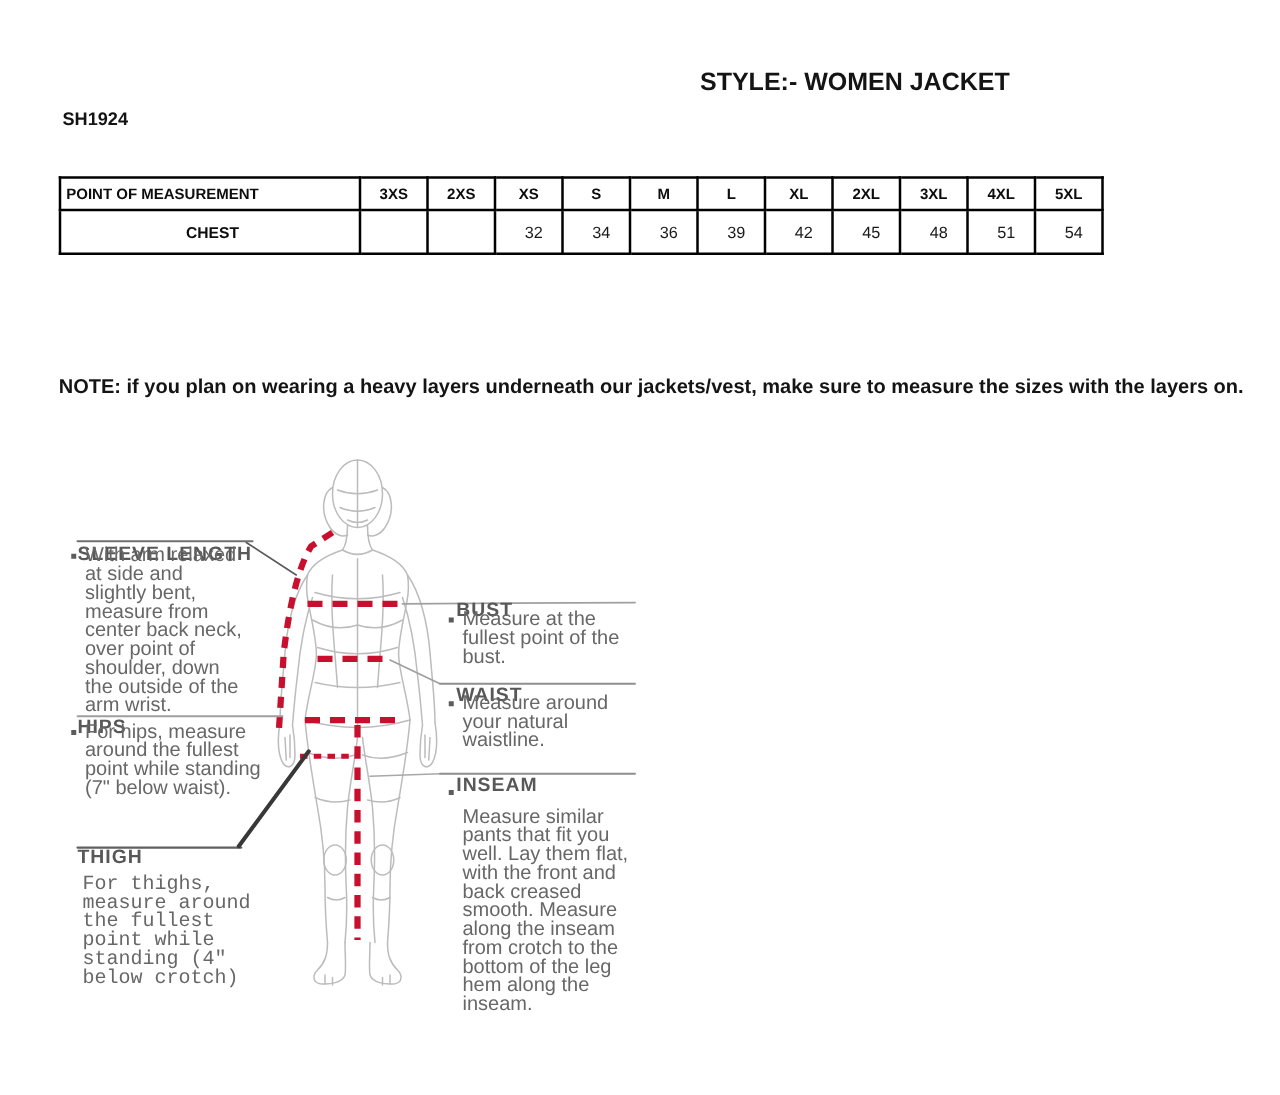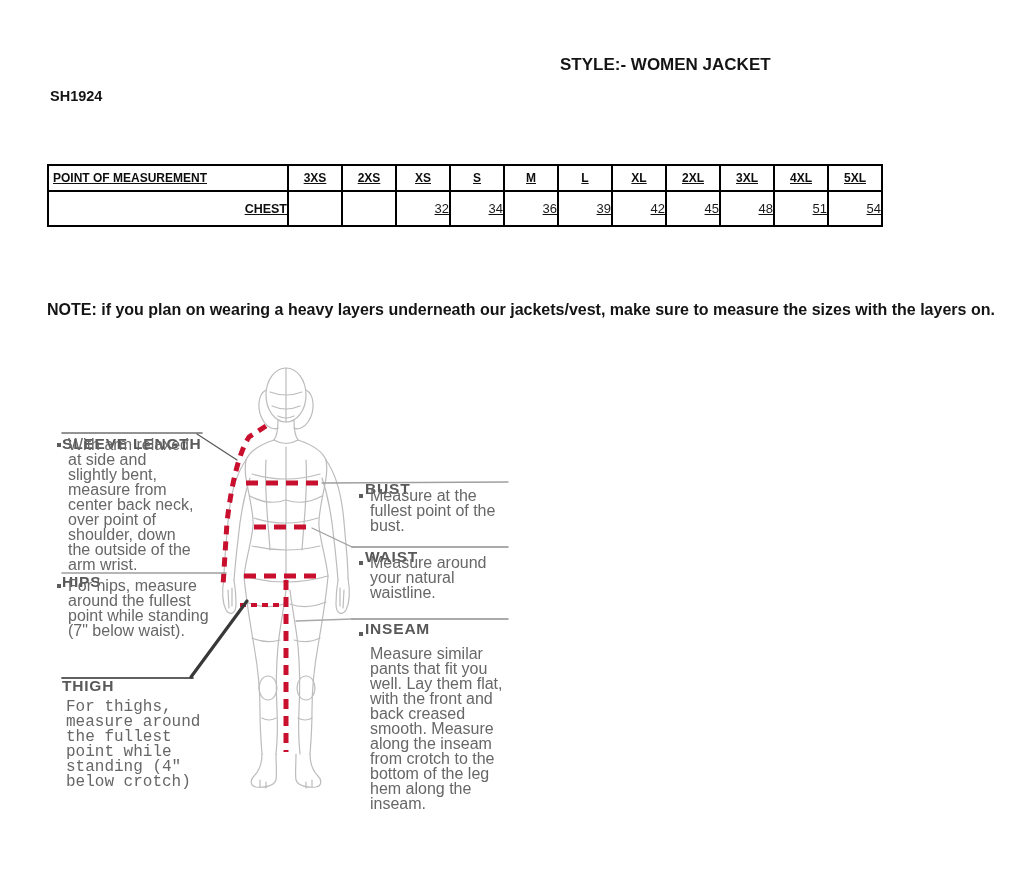--- a/index.html
+++ b/index.html
@@ -2,30 +2,30 @@
 <html><head>
 <meta charset="utf-8">
 <style>
   * { margin:0; padding:0; box-sizing:border-box; }
   html,body { background:#ffffff; }
   body {
     width:1024px; height:876px; position:relative; overflow:hidden;
     font-family:"Liberation Sans", sans-serif; color:#111;
   }
   
-  .style-label { position:absolute; left:560px; top:55px; font-size:17px; font-weight:bold; color:#141414; }
+  .style-label { position:absolute; left:560px; top:55px; font-size:20px; font-weight:bold; color:#141414; }
   .style-code  { position:absolute; left:50px;  top:88px; font-size:14.5px; font-weight:bold; color:#141414; }
 
   
-  #size-table-wrap { position:absolute; left:47px; top:164px;text-decoration:underline; }
+  #size-table-wrap { position:absolute; left:47px; top:141px; }
   table { border-collapse:collapse; table-layout:fixed; width:834px; }
   th, td { border:2px solid #000; overflow:hidden; white-space:nowrap; }
   thead th { height:26px; font-size:12px; font-weight:bold; text-align:center; color:#0d0d0d; }
   thead th.poml { text-align:left; padding-left:4px; font-size:12px; }
-  tbody td { height:35px; font-size:13px; text-align:right; padding-left:8px; color:#1a1a1a; vertical-align:middle; }
+  tbody td { height:35px; font-size:13px; text-align:center; padding-left:8px; color:#1a1a1a; vertical-align:middle; }
   tbody td.rowlabel { font-weight:bold; font-size:12.5px; padding-left:4px; color:#0d0d0d; }
 
   .note-line { position:absolute; left:47px; top:301px; font-size:16px; font-weight:bold; color:#141414; }
 
   
   #diagram { position:absolute; left:40px; top:350px; width:500px; height:490px; }
   #diagram svg { position:absolute; left:0; top:0; }
   .guide-title {
     position:absolute; font-size:15.5px; font-weight:bold; letter-spacing:0.8px;
     color:#585858;

